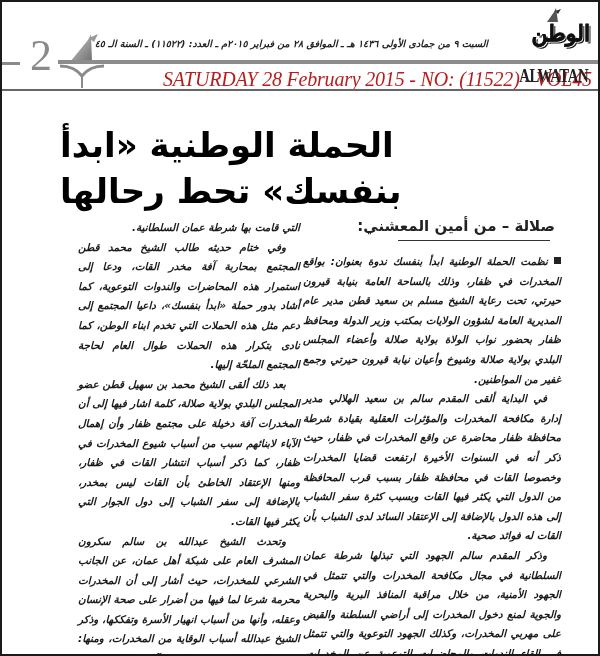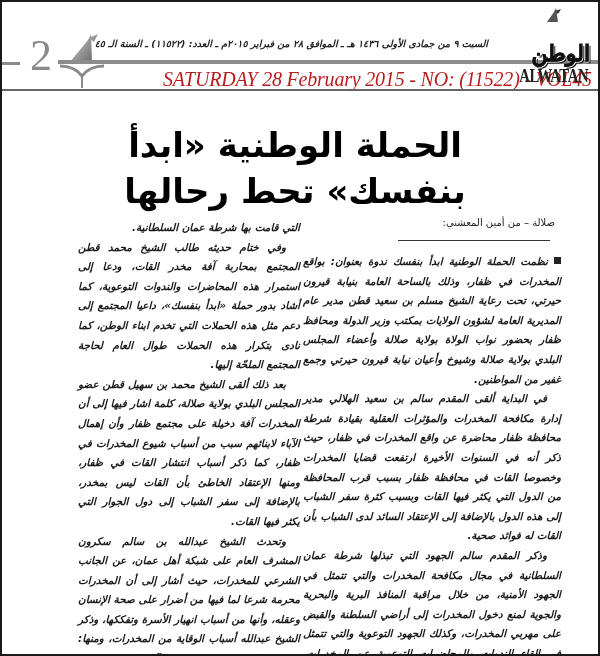--- a/index.html
+++ b/index.html
@@ -34,35 +34,35 @@
       position: absolute; right: 12px; top: 66px; font-family: "Liberation Serif", serif;
       font-size: 18px; font-weight: bold; color: #222; transform: scaleX(0.82); transform-origin: right center;
       letter-spacing: -0.5px;
     }
     .logo {
       position: absolute; right: 10px; top: 8px; width: 70px; height: 46px;
     }
     .logo-ar {
       position: absolute; right: 0; top: 14px; direction: rtl; font-family: "DejaVu Serif", serif;
       font-size: 22px; font-weight: bold; color: #111; line-height: 1;
-      -webkit-text-stroke: 0.6px #111; text-shadow: 1px 1px 0 #fff, 2px 2px 0 #111; margin-top: 20px;
+      -webkit-text-stroke: 0.6px #111; text-shadow: 1px 1px 0 #fff, 2px 2px 0 #111;
     }
     .logo-sail { position: absolute; right: 26px; top: 0; width: 20px; height: 18px; }
     .bottom-rule { position: absolute; left: 2px; top: 89px; width: 596px; height: 2px; background: #666; }
 
     
     .headline {
-      position: absolute; left: 60px; top: 122px; width: 470px; direction: rtl; text-align: center;
+      position: absolute; left: 60px; top: 122px; width: 470px; direction: rtl; text-align: left;
       font-family: "DejaVu Sans", sans-serif; font-weight: bold; font-size: 34px; line-height: 46px;
       color: #000;
     }
 
     
     .byline {
-      position: absolute; right: 45px; top: 217px; direction: rtl; font-size: 10px; font-weight: normal; color: #222;
+      position: absolute; right: 45px; top: 217px; direction: rtl; font-size: 15px; font-weight: bold; color: #222;
     }
     .byline-rule { position: absolute; left: 398px; top: 240px; width: 152px; height: 1px; background: #333; }
 
     
     .col {
       position: absolute; direction: rtl; text-align: justify; text-align-last: right;
       font-size: 10.4px; font-weight: bold; line-height: 19.6px; color: #1a1a1a;
     }
     .col-right { left: 303px; top: 252px; width: 258px; }
     .col-left { left: 78px; top: 218px; width: 222px; }

